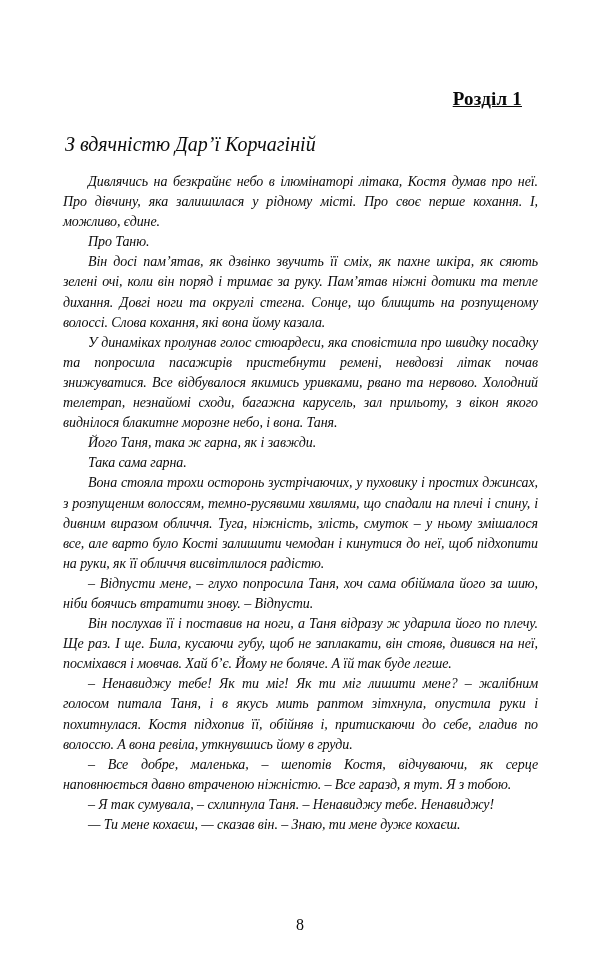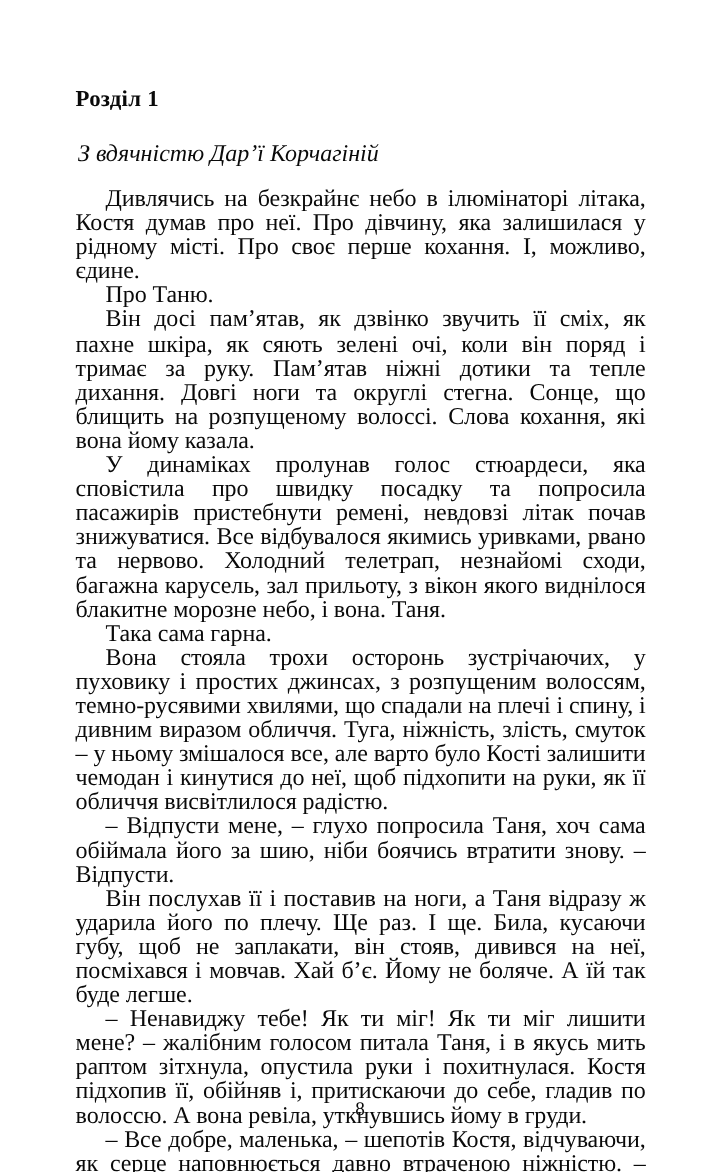--- a/index.html
+++ b/index.html
@@ -12,45 +12,47 @@
     width: 600px;
     height: 977px;
     box-sizing: border-box;
     background: #ffffff;
     color: #0a0a0a;
     font-family: "Liberation Serif", "DejaVu Serif", serif;
     padding: 71px 62px 0 63px;
     overflow: hidden;
   }
   .chapter-title {
-    margin: 0;
+    margin: 16px;
     font-size: 19px;
     line-height: 23px;
     font-weight: 700;
-    text-align: left;
+    text-align: right;
     letter-spacing: 0.2px;
+    text-decoration: underline;
   }
   .dedication {
     margin: 24px 0 0 2px;
     font-style: italic;
     font-size: 20px;
     line-height: 20px;
   }
   .body-text {
     margin-top: 18px;
   }
   .para {
     margin: 0;
-    font-size: 20px;
+    font-size: 14px;
     line-height: 20.1px;
     text-align: justify;
     text-indent: 25px;
     letter-spacing: -0.1px;
     -webkit-hyphens: auto;
     hyphens: auto;
+    font-style: italic;
   }
   .page-number {
     position: absolute;
     left: 0;
     right: 0;
     top: 916px;
     text-align: center;
     font-size: 16px;
     color: #0a0a0a;
   }
@@ -67,20 +69,21 @@
 
       <p class="para">Дивлячись на безкрайнє небо в ілюмінаторі літака, Костя думав про неї. Про дівчину, яка залишилася у рідному місті. Про своє перше кохання. І, можливо, єдине.</p>
 
       <p class="para">Про Таню.</p>
 
       <p class="para">Він досі пам’ятав, як дзвінко звучить її сміх, як пахне шкіра, як сяють зелені очі, коли він поряд і тримає за руку. Пам’ятав ніжні дотики та тепле дихання. Довгі ноги та округлі стегна. Сонце, що блищить на розпущеному волоссі. Слова кохання, які вона йому казала.</p>
 
 
       <p class="para">У динаміках пролунав голос стюардеси, яка сповістила про швидку посадку та попросила пасажирів пристебнути ремені, невдовзі літак почав знижуватися. Все відбувалося якимись уривками, рвано та нервово. Холодний телетрап, незнайомі сходи, багажна карусель, зал прильоту, з вікон якого виднілося блакитне морозне небо, і вона. Таня.</p>
 
+      <p class="para">Його Таня, така ж гарна, як і завжди.</p>
 
       <p class="para">Така сама гарна.</p>
 
       <p class="para">Вона стояла трохи осторонь зустрічаючих, у пуховику і простих джинсах, з розпущеним волоссям, темно-русявими хвилями, що спадали на плечі і спину, і дивним виразом обличчя. Туга, ніжність, злість, смуток – у ньому змішалося все, але варто було Кості залишити чемодан і кинутися до неї, щоб підхопити на руки, як її обличчя висвітлилося радістю.</p>
 
       <p class="para">– Відпусти мене, – глухо попросила Таня, хоч сама обіймала його за шию, ніби боячись втратити знову. – Відпусти.</p>
 
       <p class="para">Він послухав її і поставив на ноги, а Таня відразу ж ударила його по плечу. Ще раз. І ще. Била, кусаючи губу, щоб не заплакати, він стояв, дивився на неї, посміхався і мовчав. Хай б’є. Йому не боляче. А їй так буде легше.</p>
 
       <p class="para">– Ненавиджу тебе! Як ти міг! Як ти міг лишити мене? – жалібним голосом питала Таня, і в якусь мить раптом зітхнула, опустила руки і похитнулася. Костя підхопив її, обійняв і, притискаючи до себе, гладив по волоссю. А вона ревіла, уткнувшись йому в груди.</p>

